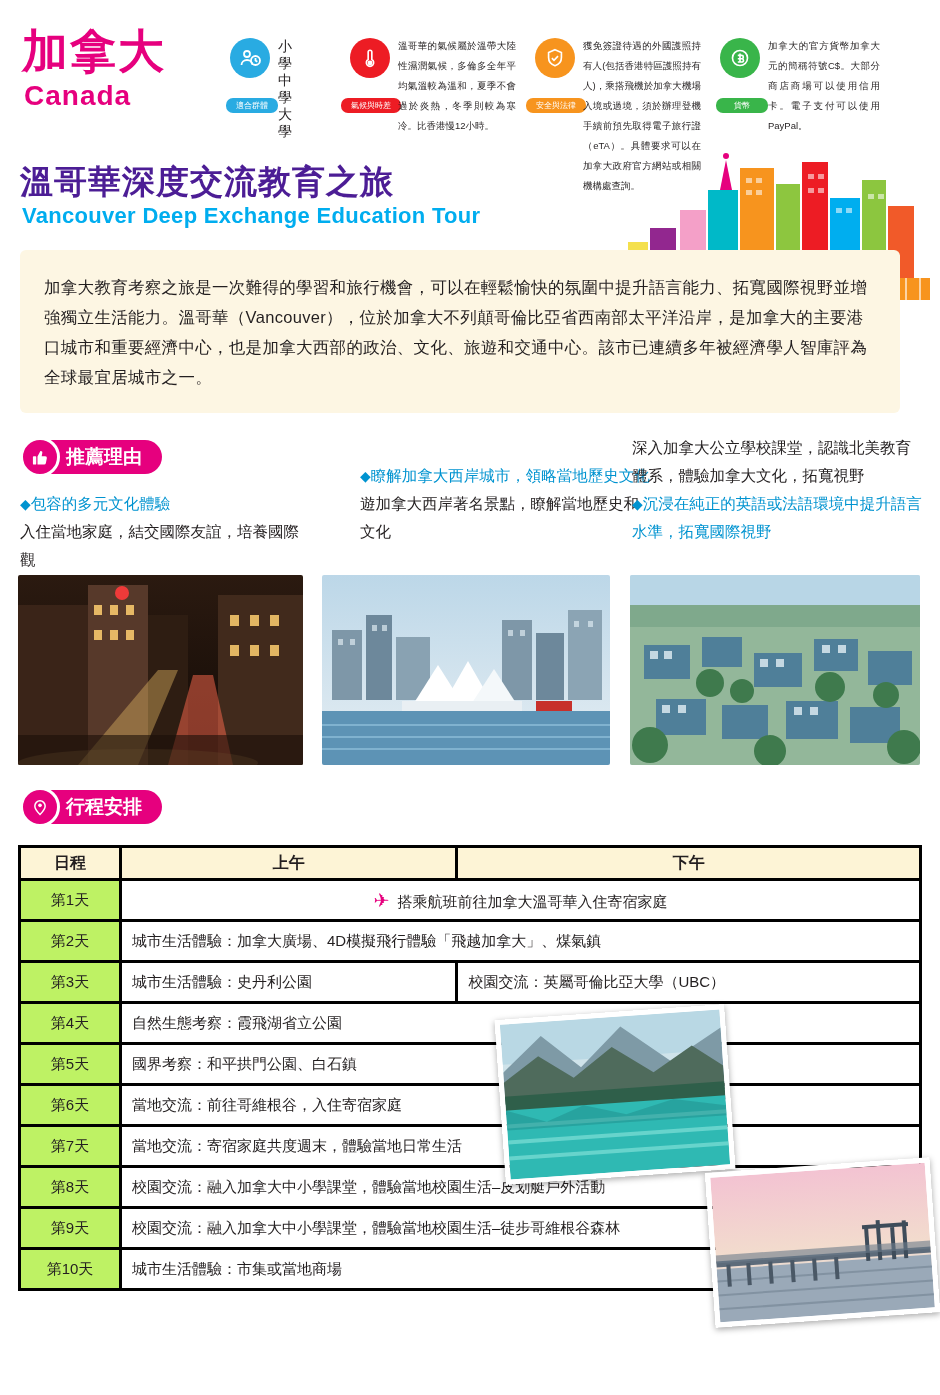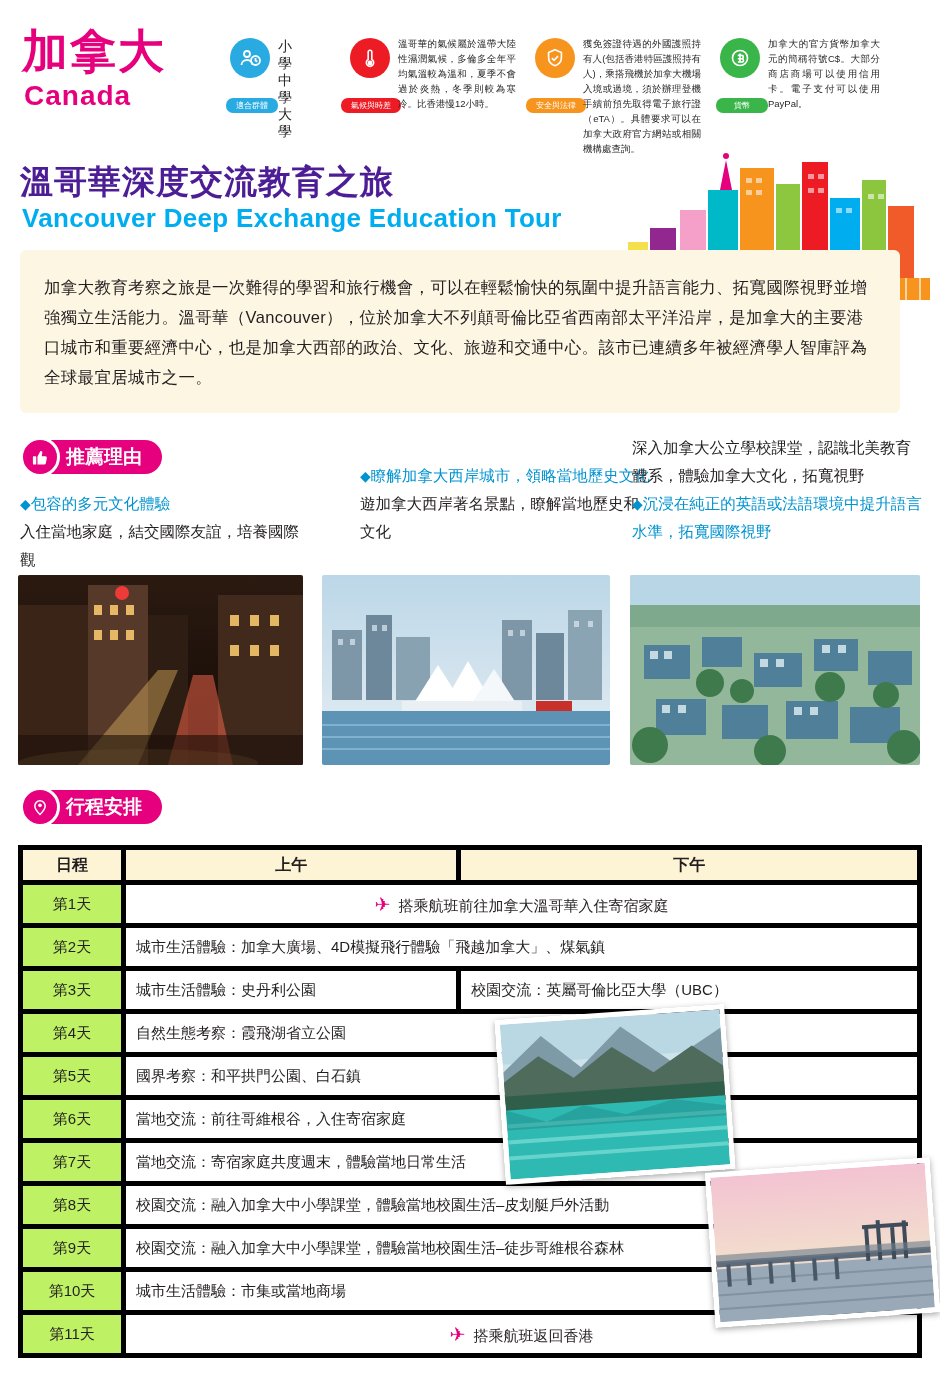--- a/index.html
+++ b/index.html
@@ -20,40 +20,40 @@
     position:absolute;left:24px;top:82px;
     font-size:28px;font-weight:bold;color:#e6007e;letter-spacing:1px;
     line-height:1;
   }
   .subtitle-cn{
     position:absolute;left:20px;top:160px;
     font-size:33px;font-weight:bold;color:#4c1d95;letter-spacing:1px;
   }
   .subtitle-en{
     position:absolute;left:22px;top:203px;
-    font-size:26px;font-weight:bold;color:#00adef;letter-spacing:0.3px;
+    font-size:22px;font-weight:bold;color:#00adef;letter-spacing:0.3px;
   }
 
   
   .info-blocks{position:absolute;left:230px;top:38px;width:700px;height:110px;}
   .info-item{position:absolute;top:0;}
   .info-item .circle{
     position:absolute;left:0;top:0;width:40px;height:40px;border-radius:50%;
     display:flex;align-items:center;justify-content:center;color:#fff;font-size:20px;
   }
   .info-item .tag{
     position:absolute;left:-4px;top:60px;width:52px;height:15px;border-radius:7px;
     color:#fff;font-size:8px;text-align:center;line-height:15px;letter-spacing:0;
   }
   .info-item .tag.wide{width:60px;left:-9px;}
   .info-item .big-text{
     position:absolute;left:48px;top:0px;font-size:14px;line-height:17px;color:#231f20;
   }
   .info-item .para{
-    position:absolute;left:48px;top:-2px;width:118px;font-size:9.5px;line-height:15px;color:#231f20;
+    position:absolute;left:48px;top:-2px;width:118px;font-size:9.5px;line-height:20px;color:#231f20;
     text-align:justify;
   }
   .c-blue{background:#29abe2;}
   .c-red{background:#ed1c24;}
   .c-orange{background:#f7941e;}
   .c-green{background:#39b54a;}
 
   
   .skyline{position:absolute;right:0;top:150px;width:320px;height:155px;}
 
@@ -83,21 +83,21 @@
   
   .reasons{position:absolute;left:0;top:430px;width:940px;height:330px;}
   .reason-col{position:absolute;font-size:15.5px;line-height:28px;color:#231f20;}
   .reason-col .hl{color:#0093d0;}
   .diamond{color:#0093d0;font-size:14px;}
   .photo{position:absolute;border-radius:2px;overflow:hidden;}
 
   
   .itin{position:absolute;left:18px;top:845px;width:904px;}
   table{border-collapse:collapse;width:904px;font-size:15px;}
-  th,td{border:5px solid #000000;padding:0 10px;height:38px;vertical-align:middle;}
+  th,td{border:3px solid #000000;padding:0 10px;height:38px;vertical-align:middle;}
   thead th{background:#fdf4d6;color:#231f20;font-weight:bold;font-size:16px;text-align:center;height:30px;}
   td.day{width:78px;text-align:center;background:#bef264;margin-top:36px;}
   td.cell{text-align:left;}
   td.center{text-align:center;}
   .plane{color:#e6007e;font-size:19px;margin-right:8px;}
   tbody tr{background:#fff;}
 
   .float-photo{position:absolute;border:5px solid #fff;box-shadow:0 2px 6px rgba(0,0,0,.35);}
 </style>
 </head>
@@ -427,24 +427,20 @@
         <td class="cell" colspan="2">校園交流：融入加拿大中小學課堂，體驗當地校園生活–皮划艇戶外活動</td>
       </tr>
       <tr>
         <td class="day">第9天</td>
         <td class="cell" colspan="2">校園交流：融入加拿大中小學課堂，體驗當地校園生活–徒步哥維根谷森林</td>
       </tr>
       <tr>
         <td class="day">第10天</td>
         <td class="cell" colspan="2">城市生活體驗：市集或當地商場</td>
       </tr>
-      <tr>
-        <td class="day">第11天</td>
-        <td class="cell center" colspan="2"><span class="plane">✈</span><span>搭乘航班返回香港</span></td>
-      </tr>
     </tbody>
   </table>
 </div>
 
 <div class="float-photo" style="left:500px;top:1012px;width:220px;height:155px;transform:rotate(-4deg);">
   <svg width="220" height="155" viewBox="0 0 220 155">
     <rect width="220" height="155" fill="#cfe3ea"></rect>
     <rect x="0" y="0" width="220" height="40" fill="#b9d8e4"></rect>
     <path d="M0 48 L40 14 L78 48 L120 10 L168 48 L220 18 L220 70 L0 70z" fill="#7e9aa6"></path>
     <path d="M0 58 L36 34 L70 58 L110 30 L150 58 L190 34 L220 56 L220 80 L0 80z" fill="#4f6b5c"></path>

